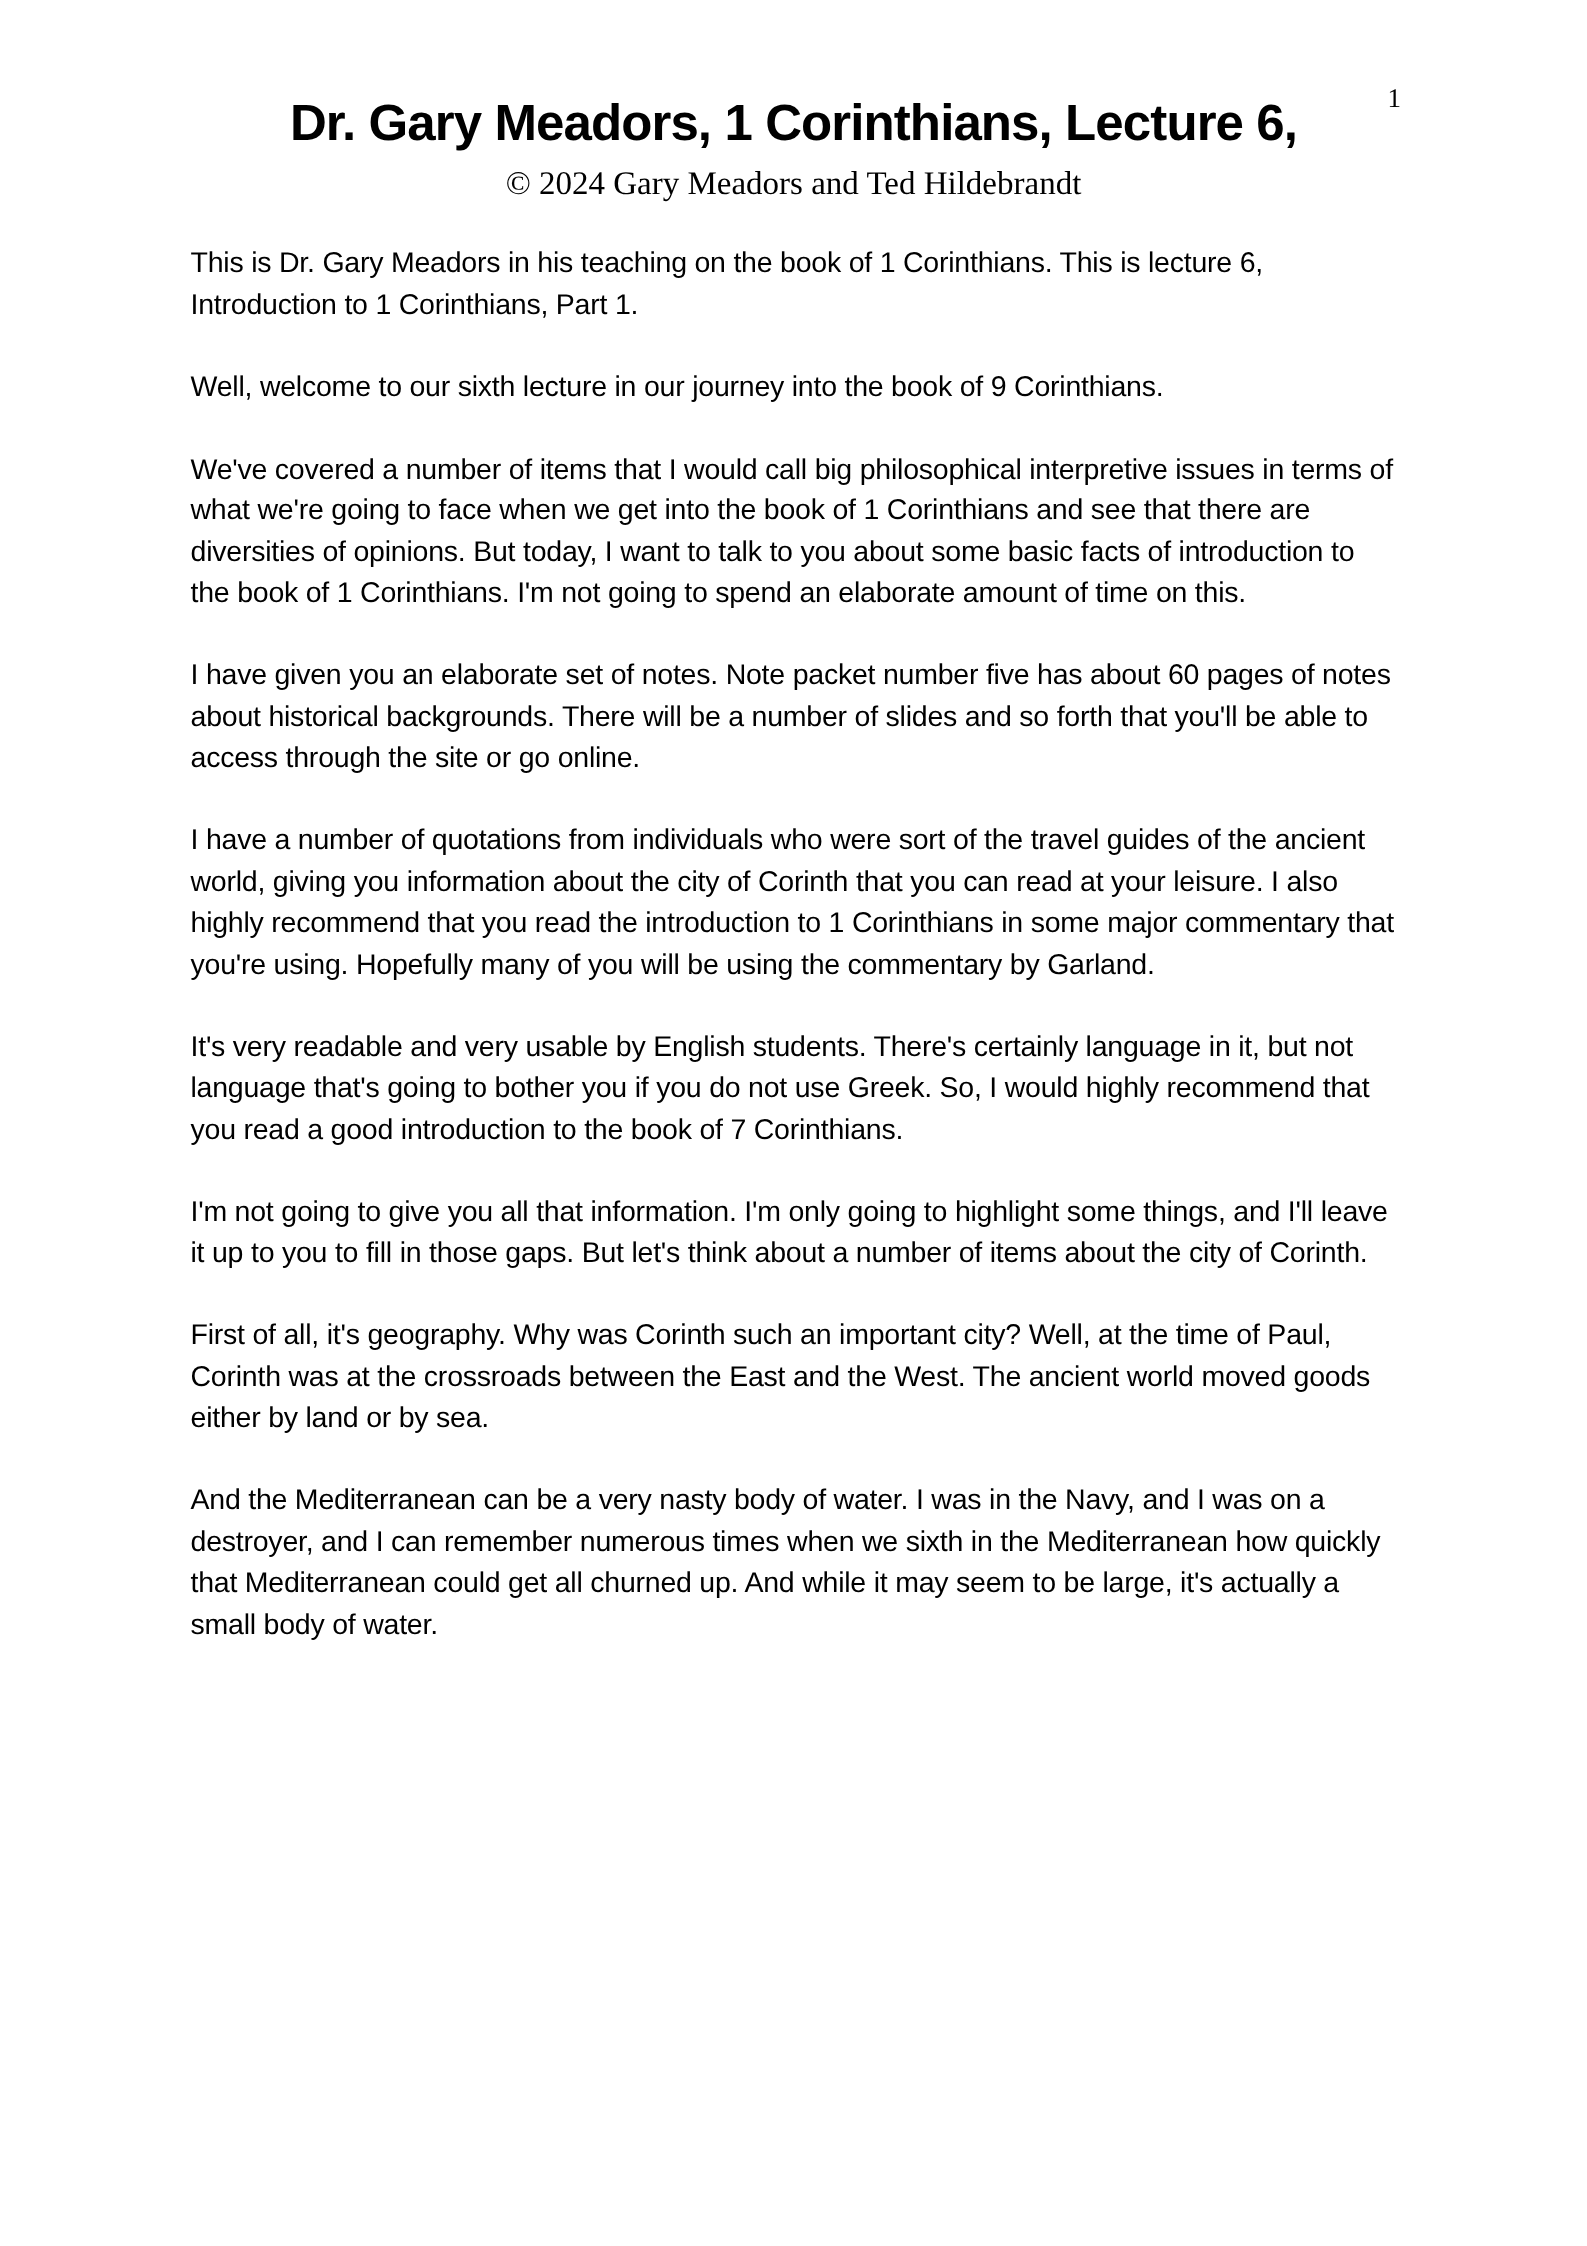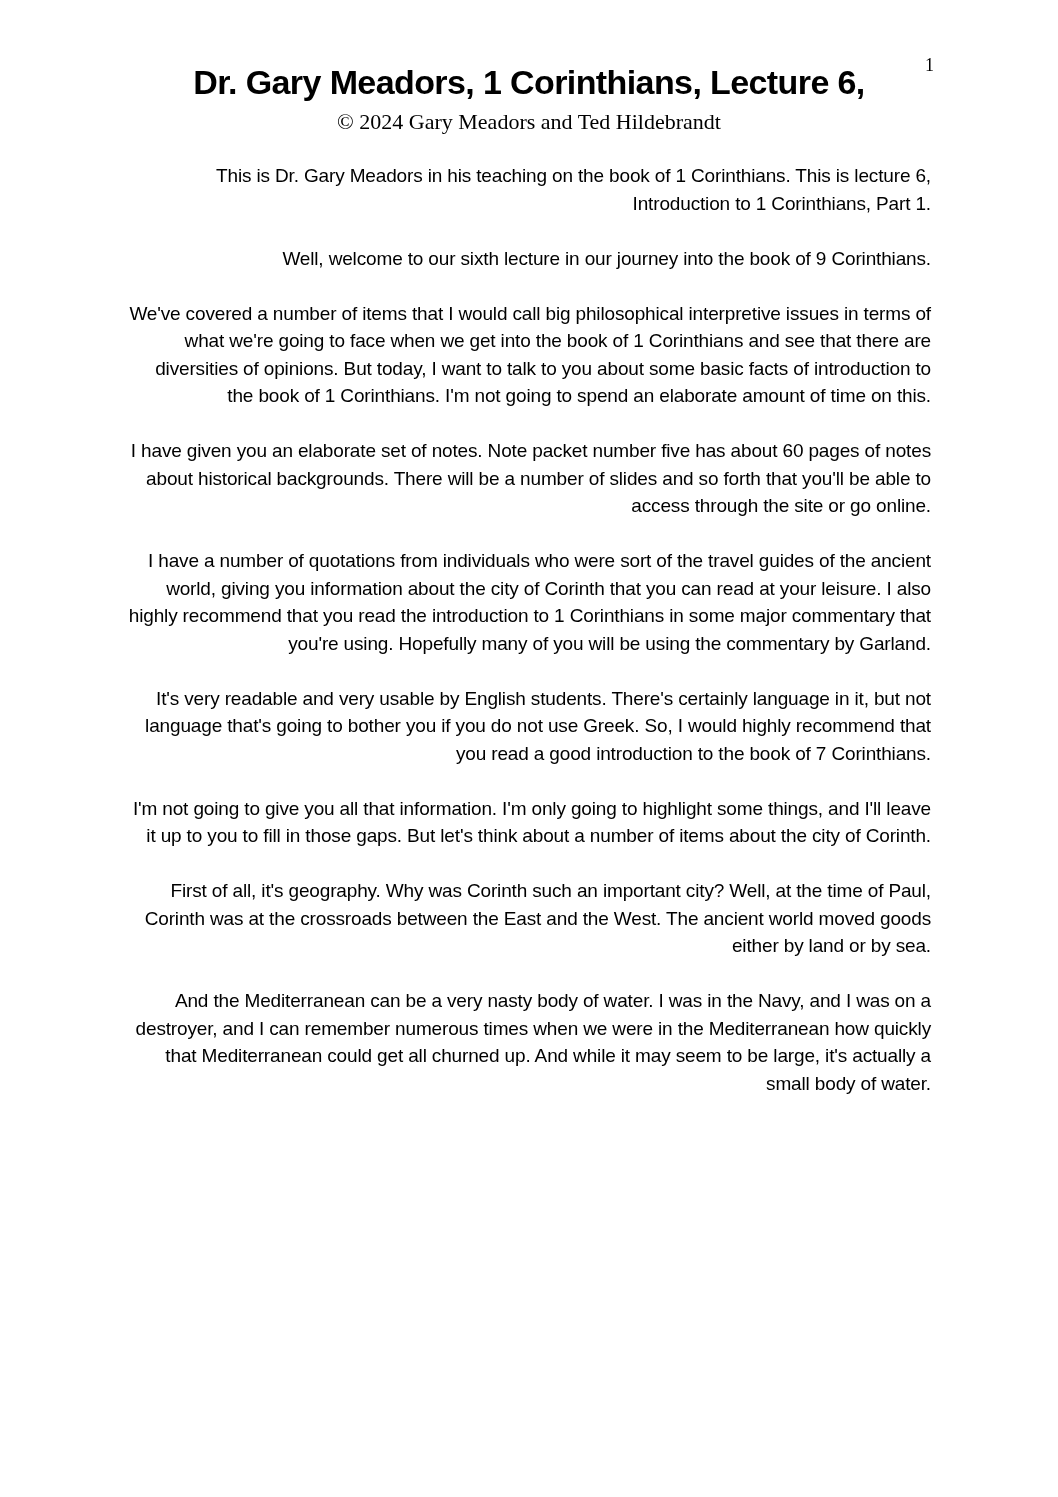--- a/index.html
+++ b/index.html
@@ -47,21 +47,20 @@
   }
   .paragraphs {
     margin-top: 26px;
     font-size: 19px;
     line-height: 27.5px;
     letter-spacing: -0.15px;
     text-align: left;
   }
   .paragraphs p {
     margin: 0 0 27.5px 0;
-    text-align: right;
   }
 </style>
 </head>
 <body>
 
 <div class="page">
 
   <div class="page-number">1</div>
 
   <div class="content">
@@ -74,18 +73,18 @@
 
     <div class="paragraphs">
       <p>This is Dr. Gary Meadors in his teaching on the book of 1 Corinthians. This is lecture 6, Introduction to 1 Corinthians, Part 1.</p>
       <p>Well, welcome to our sixth lecture in our journey into the book of 9 Corinthians.</p>
       <p>We've covered a number of items that I would call big philosophical interpretive issues in terms of what we're going to face when we get into the book of 1 Corinthians and see that there are diversities of opinions. But today, I want to talk to you about some basic facts of introduction to the book of 1 Corinthians. I'm not going to spend an elaborate amount of time on this.</p>
       <p>I have given you an elaborate set of notes. Note packet number five has about 60 pages of notes about historical backgrounds. There will be a number of slides and so forth that you'll be able to access through the site or go online.</p>
       <p>I have a number of quotations from individuals who were sort of the travel guides of the ancient world, giving you information about the city of Corinth that you can read at your leisure. I also highly recommend that you read the introduction to 1 Corinthians in some major commentary that you're using. Hopefully many of you will be using the commentary by Garland.</p>
       <p>It's very readable and very usable by English students. There's certainly language in it, but not language that's going to bother you if you do not use Greek. So, I would highly recommend that you read a good introduction to the book of 7 Corinthians.</p>
       <p>I'm not going to give you all that information. I'm only going to highlight some things, and I'll leave it up to you to fill in those gaps. But let's think about a number of items about the city of Corinth.</p>
       <p>First of all, it's geography. Why was Corinth such an important city? Well, at the time of Paul, Corinth was at the crossroads between the East and the West. The ancient world moved goods either by land or by sea.</p>
-      <p>And the Mediterranean can be a very nasty body of water. I was in the Navy, and I was on a destroyer, and I can remember numerous times when we were in the Mediterranean how quickly that Mediterranean could get all churned up. And while it may seem to be large, it's actually a small body of water.</p>
+      <p>And the Mediterranean can be a very nasty body of water. I was in the Navy, and I was on a destroyer, and I can remember numerous times when we sixth in the Mediterranean how quickly that Mediterranean could get all churned up. And while it may seem to be large, it's actually a small body of water.</p>
     </div>
 
   </div>
 
 </div>
 
 </body></html>

